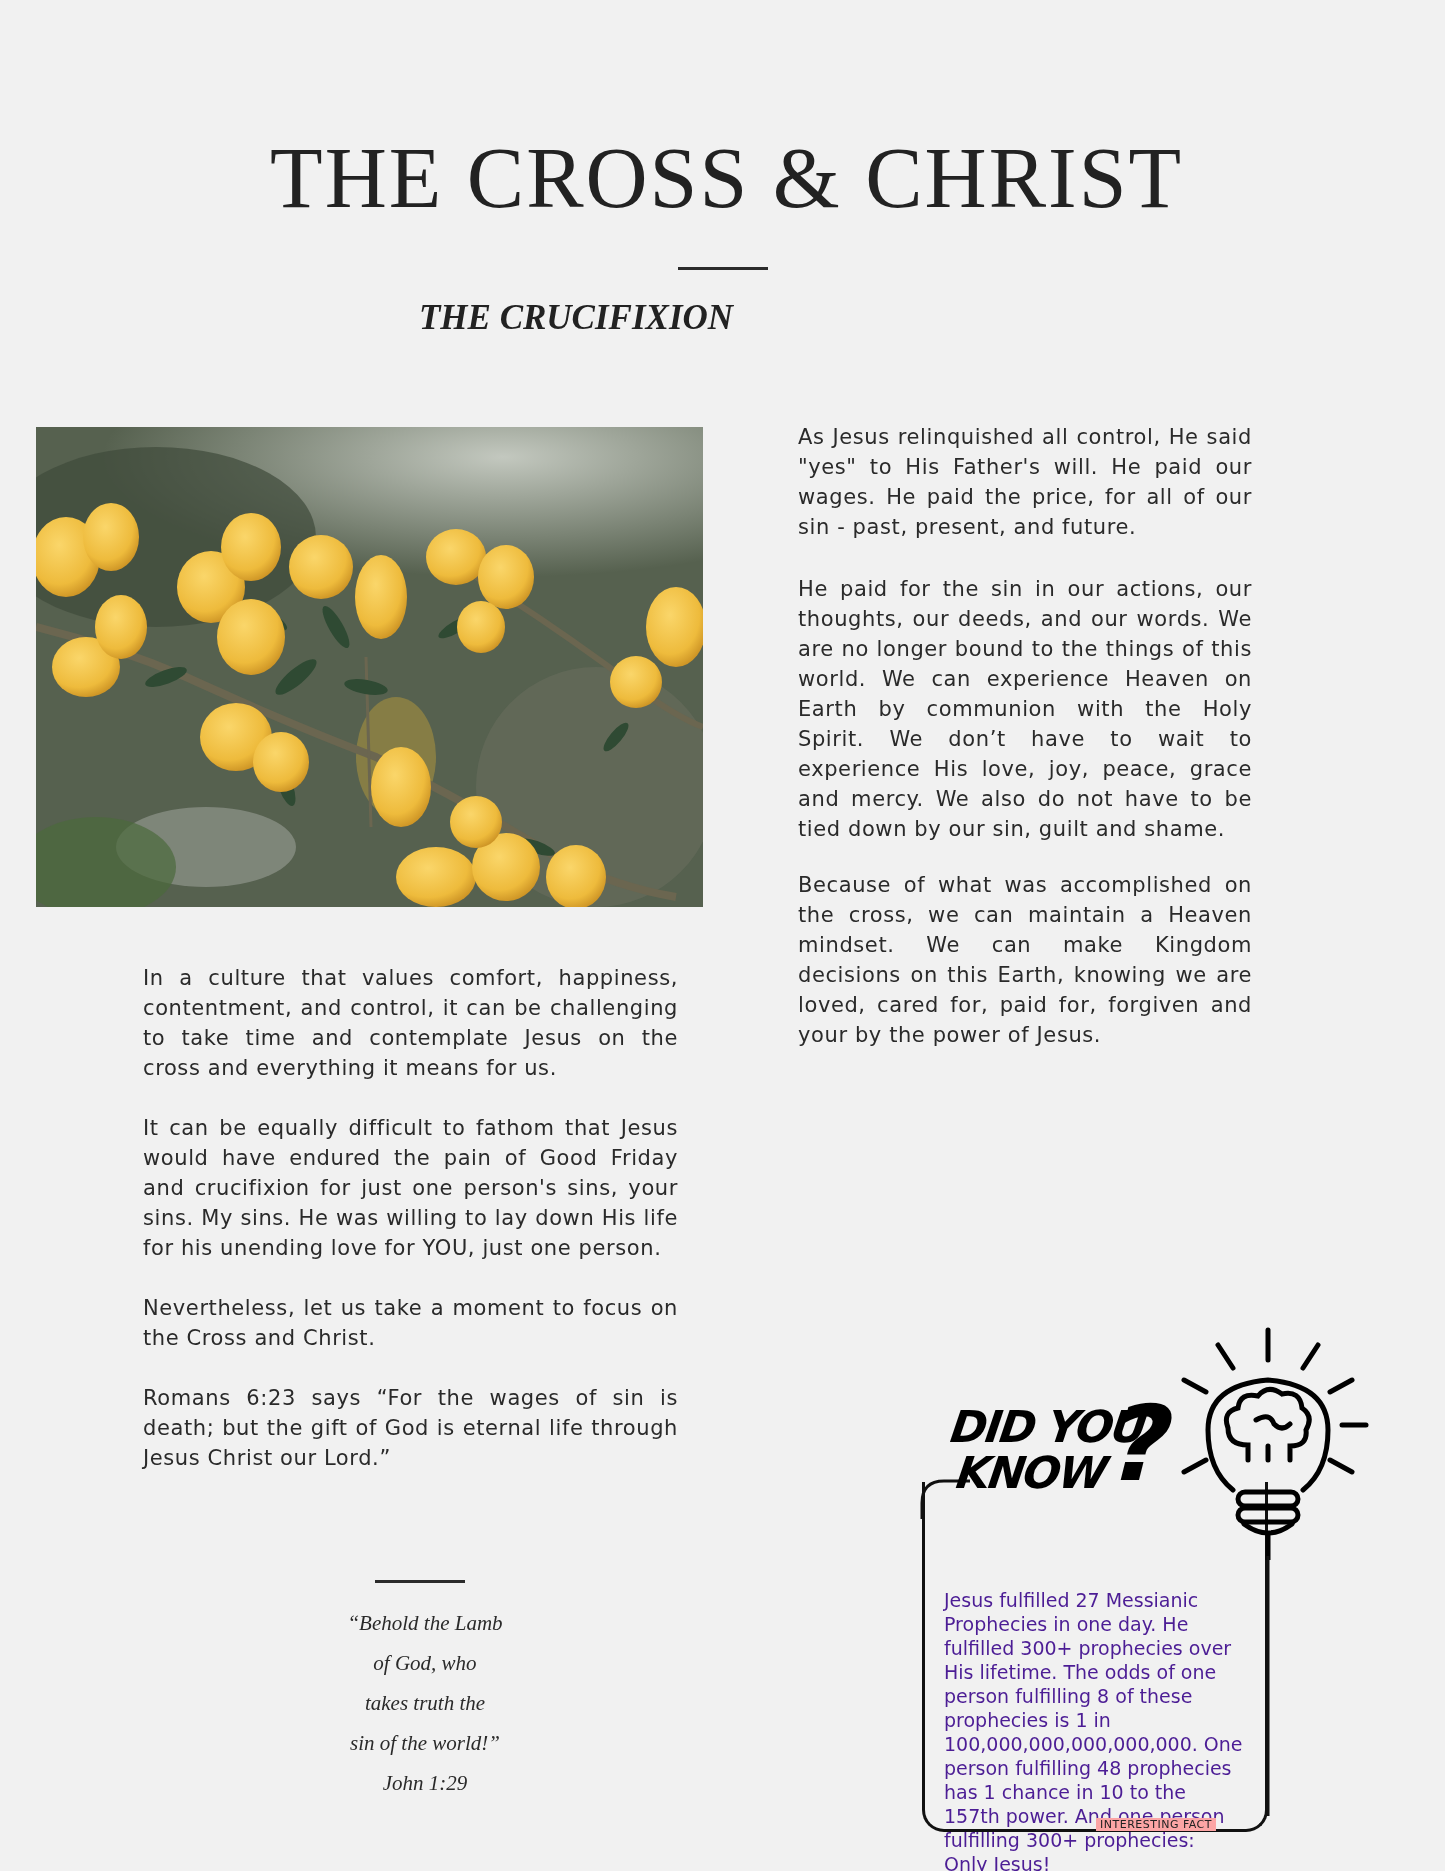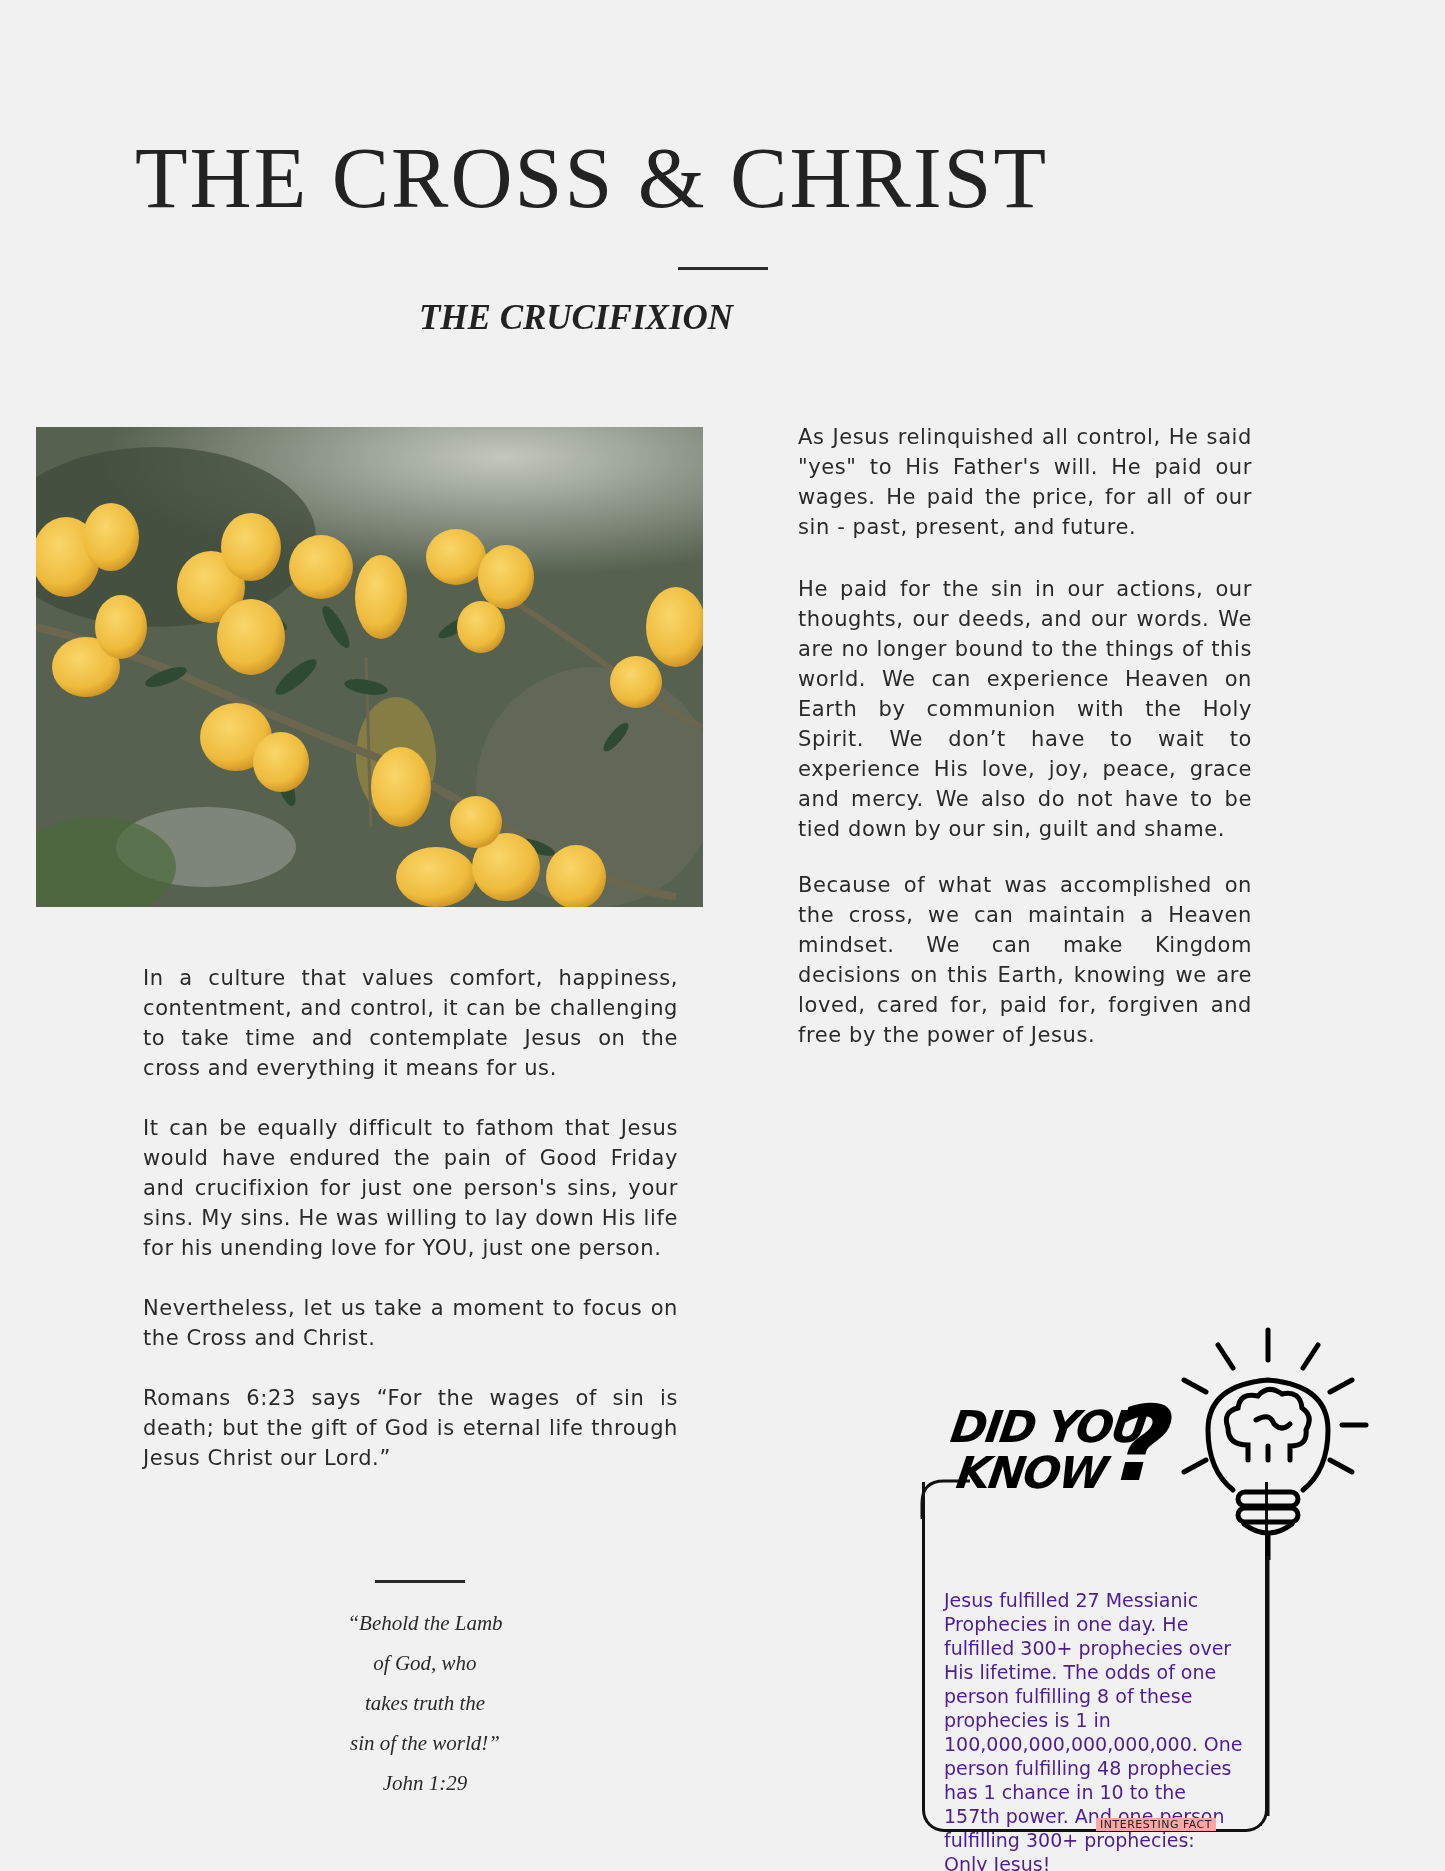--- a/index.html
+++ b/index.html
@@ -7,21 +7,21 @@
     width: 1445px; height: 1871px;
     background: #f1f1f1;
     position: relative; overflow: hidden;
     color: #262626;
   }
   .serif { font-family: "Liberation Serif", "DejaVu Serif", serif; }
   .sans  { font-family: "DejaVu Sans", "Liberation Sans", sans-serif; }
 
   .title {
     position: absolute; left: 0; width: 1183px; top: 128px;
-    text-align: center; font-size: 86px; letter-spacing: 2px;
+    text-align: right; font-size: 86px; letter-spacing: 2px;
     color: #222; font-weight: normal; margin: 0;
   }
   .rule { position: absolute; height: 3px; background: #2b2b2b; }
   .subtitle {
     position: absolute; left: 0; width: 1152px; top: 298px;
     text-align: center; font-style: italic; font-size: 35px; color: #222; margin: 0;
   }
 
   .photo {
     position: absolute; left: 36px; top: 427px; width: 667px; height: 480px;
@@ -143,21 +143,21 @@
 <div class="col left-col sans">
   <p>In a culture that values comfort, happiness, contentment, and control, it can be challenging to take time and contemplate Jesus on the cross and everything it means for us.</p>
   <p>It can be equally difficult to fathom that Jesus would have endured the pain of Good Friday and crucifixion for just one person's sins, your sins. My sins. He was willing to lay down His life for his unending love for YOU, just one person.</p>
   <p>Nevertheless, let us take a moment to focus on the Cross and Christ.</p>
   <p>Romans 6:23 says “For the wages of sin is death; but the gift of God is eternal life through Jesus Christ our Lord.”</p>
 </div>
 
 <div class="col right-col sans">
   <p>As Jesus relinquished all control, He said "yes" to His Father's will. He paid our wages. He paid the price, for all of our sin - past, present, and future.</p>
   <p style="margin-bottom:26px;margin-top:32px;">He paid for the sin in our actions, our thoughts, our deeds, and our words. We are no longer bound to the things of this world. We can experience Heaven on Earth by communion with the Holy Spirit. We don’t have to wait to experience His love, joy, peace, grace and mercy. We also do not have to be tied down by our sin, guilt and shame.</p>
-  <p>Because of what was accomplished on the cross, we can maintain a Heaven mindset. We can make Kingdom decisions on this Earth, knowing we are loved, cared for, paid for, forgiven and free by the power of Jesus.</p>
+  <p>Because of what was accomplished on the cross, we can maintain a Heaven mindset. We can make Kingdom decisions on this Earth, knowing we are loved, cared for, paid for, forgiven and your by the power of Jesus.</p>
 </div>
 
 <div class="rule" style="left:375px; top:1580px; width:90px;"></div>
 <div class="quote serif">
   <div>“Behold the Lamb</div>
   <div>of God, who</div>
   <div>takes truth the</div>
   <div>sin of the world!”</div>
   <div>John 1:29</div>
 </div>

